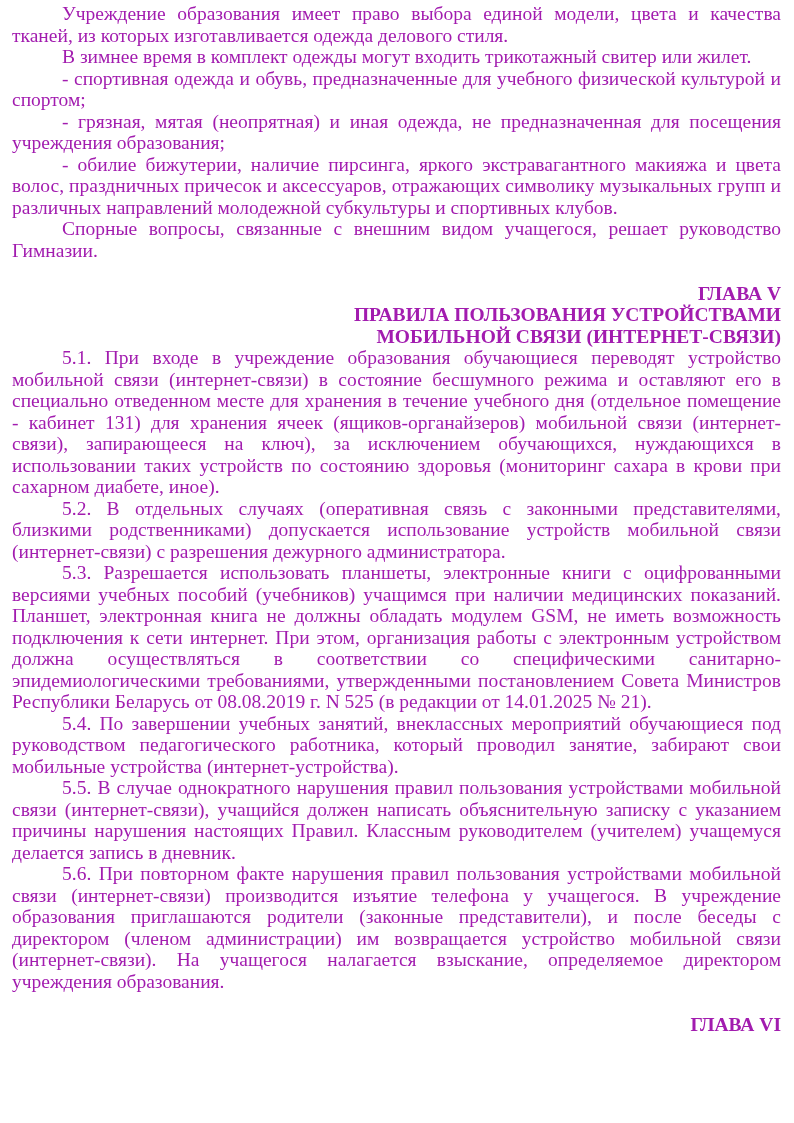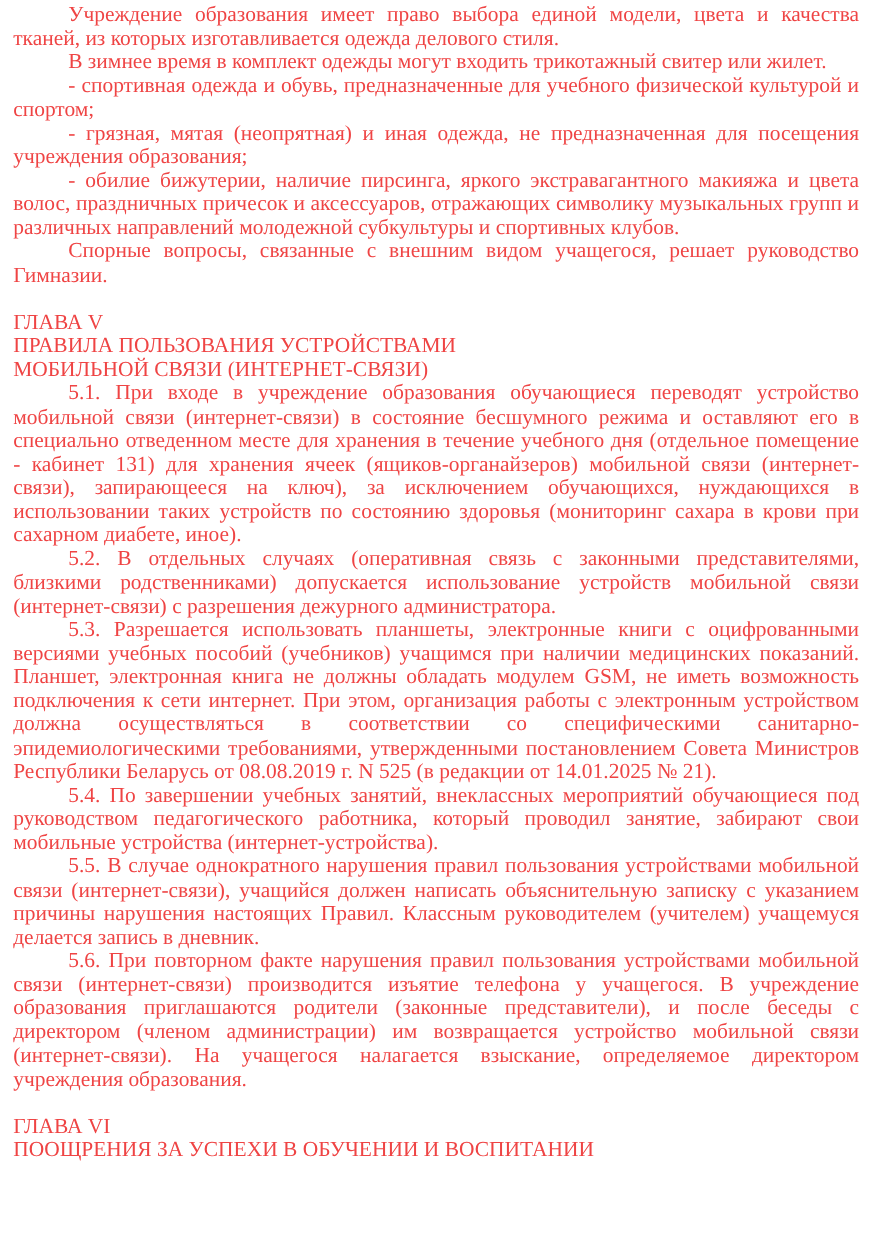--- a/index.html
+++ b/index.html
@@ -5,37 +5,37 @@
   html, body {
     margin: 0;
     padding: 0;
     background: #ffffff;
   }
   .page {
     position: relative;
     width: 794px;
     height: 1123px;
     background: #ffffff;
-    color: #ef4444;
+    color: #a21caf;
     font-family: "Liberation Serif", "DejaVu Serif", serif;
     font-size: 19.5px;
     line-height: 21.5px;
     box-sizing: border-box;
     padding: 3px 13px 0 12px;
     overflow: hidden;
   }
   .body-text p {
     margin: 0;
     text-align: justify;
     text-indent: 50px;
   }
   .heading-block {
     margin-top: 21.5px;
-    text-align: left;
-    font-weight: normal;
+    text-align: right;
+    font-weight: bold;
   }
   .heading-block div {
     margin: 0;
   }
 </style>
 </head>
 <body>
 
 <div class="page">
 
@@ -58,16 +58,15 @@
     <p>5.1. При входе в учреждение образования обучающиеся переводят устройство мобильной связи (интернет-связи) в состояние бесшумного режима и оставляют его в специально отведенном месте для хранения в течение учебного дня (отдельное помещение - кабинет 131) для хранения ячеек (ящиков-органайзеров) мобильной связи (интернет-связи), запирающееся на ключ), за исключением обучающихся, нуждающихся в использовании таких устройств по состоянию здоровья (мониторинг сахара в крови при сахарном диабете, иное).</p>
     <p>5.2. В отдельных случаях (оперативная связь с законными представителями, близкими родственниками) допускается использование устройств мобильной связи (интернет-связи) с разрешения дежурного администратора.</p>
     <p>5.3. Разрешается использовать планшеты, электронные книги с оцифрованными версиями учебных пособий (учебников) учащимся при наличии медицинских показаний. Планшет, электронная книга не должны обладать модулем GSM, не иметь возможность подключения к сети интернет. При этом, организация работы с электронным устройством должна осуществляться в соответствии со специфическими санитарно-эпидемиологическими требованиями, утвержденными постановлением Совета Министров Республики Беларусь от 08.08.2019 г. N 525 (в редакции от 14.01.2025 № 21).</p>
     <p>5.4. По завершении учебных занятий, внеклассных мероприятий обучающиеся под руководством педагогического работника, который проводил занятие, забирают свои мобильные устройства (интернет-устройства).</p>
     <p>5.5. В случае однократного нарушения правил пользования устройствами мобильной связи (интернет-связи), учащийся должен написать объяснительную записку с указанием причины нарушения настоящих Правил. Классным руководителем (учителем) учащемуся делается запись в дневник.</p>
     <p>5.6. При повторном факте нарушения правил пользования устройствами мобильной связи (интернет-связи) производится изъятие телефона у учащегося. В учреждение образования приглашаются родители (законные представители), и после беседы с директором (членом администрации) им возвращается устройство мобильной связи (интернет-связи). На учащегося налагается взыскание, определяемое директором учреждения образования.</p>
   </div>
 
   <div class="heading-block">
     <div>ГЛАВА VI</div>
-    <div>ПООЩРЕНИЯ ЗА УСПЕХИ В ОБУЧЕНИИ И ВОСПИТАНИИ</div>
   </div>
 
 </div>
 
 </body></html>

